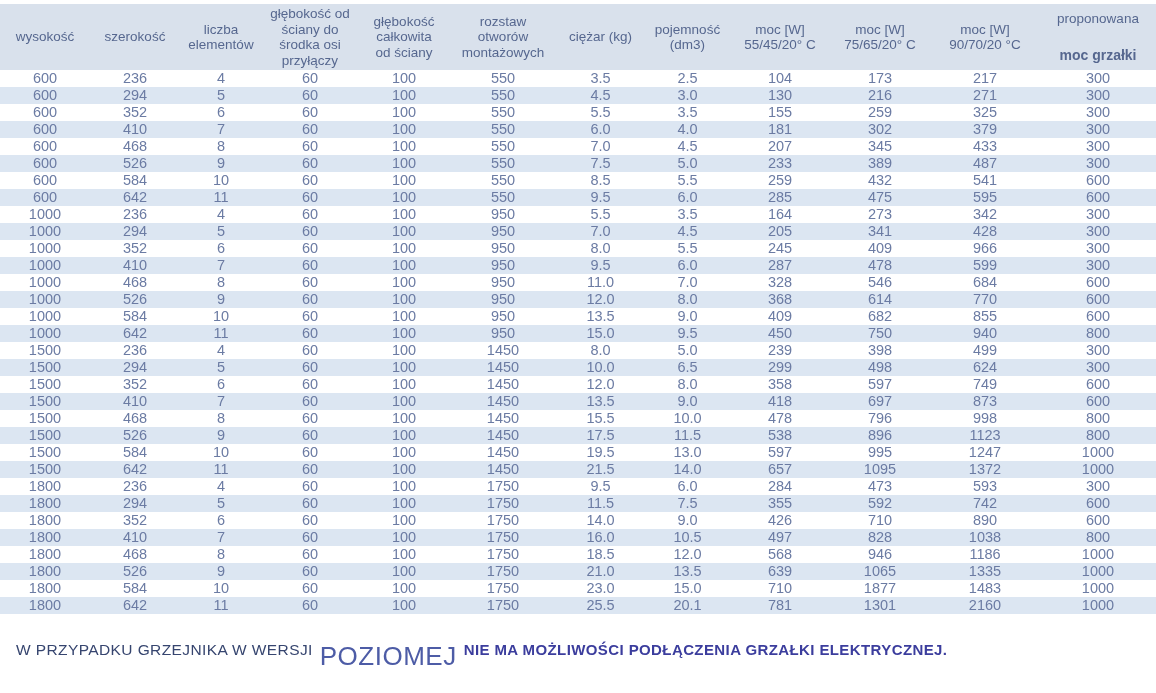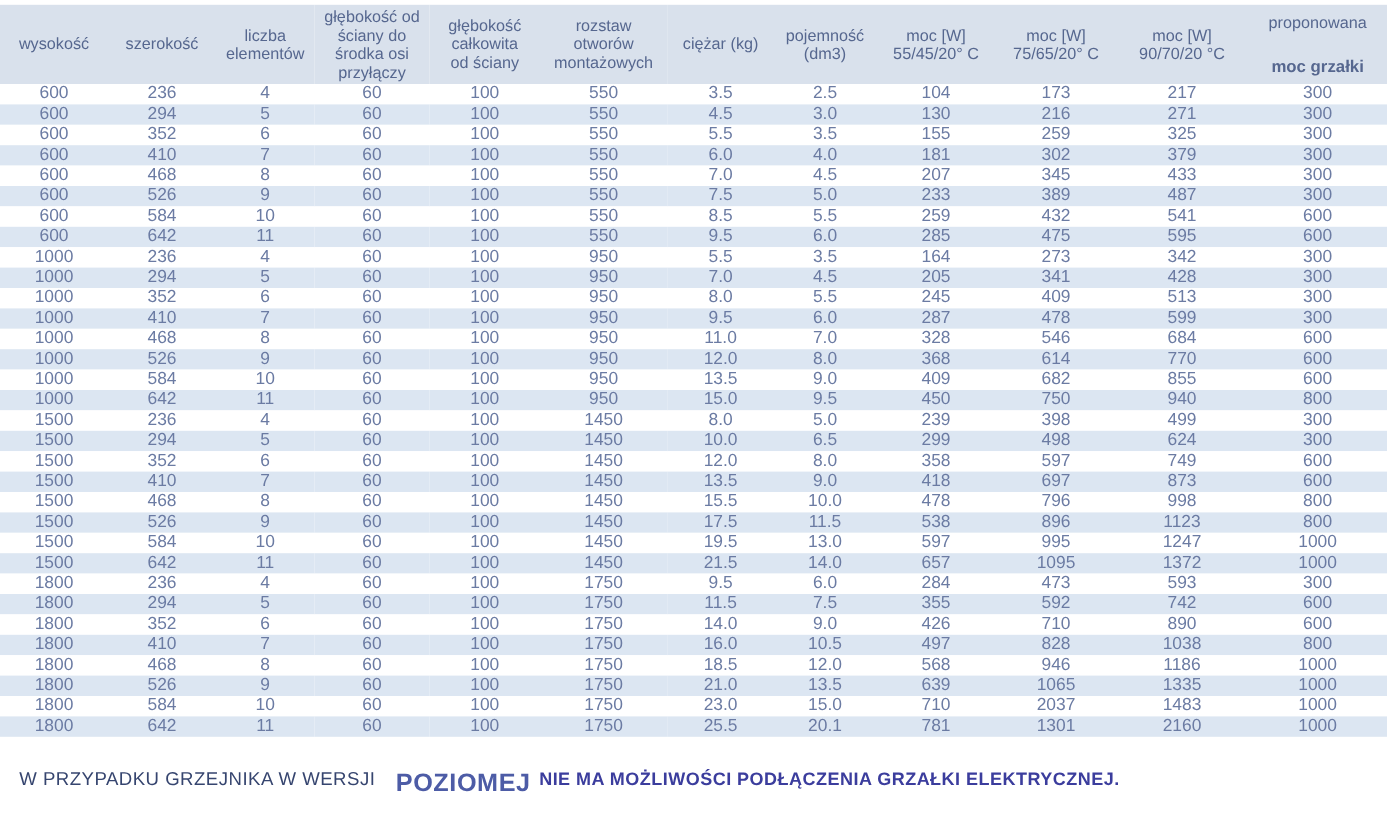--- a/index.html
+++ b/index.html
@@ -51,24 +51,24 @@
     white-space:nowrap;
   }
   .note .seg1{
     color:var(--note-dark);
     font-size:15.5px;
     font-weight:500;
     letter-spacing:.4px;
   }
   .note .seg-big{
     color:var(--note-mid);
-    font-size:21px;
-    font-weight:bold;
+    font-size:26px;
+    font-weight:normal;
     letter-spacing:.5px;
-    margin:0 7px 0 17px;
+    margin:0 7px 0 7px;
   }
   .note .seg2{
     color:var(--note-indigo);
     font-size:15px;
     font-weight:bold;
     letter-spacing:.4px;
   }
 </style>
 </head>
 <body>
@@ -288,21 +288,21 @@
           <td>1000</td>
           <td>352</td>
           <td>6</td>
           <td>60</td>
           <td>100</td>
           <td>950</td>
           <td>8.0</td>
           <td>5.5</td>
           <td>245</td>
           <td>409</td>
-          <td>513</td>
+          <td>966</td>
           <td>300</td>
         </tr>
         <tr>
           <td>1000</td>
           <td>410</td>
           <td>7</td>
           <td>60</td>
           <td>100</td>
           <td>950</td>
           <td>9.5</td>
@@ -567,21 +567,21 @@
         <tr>
           <td>1800</td>
           <td>584</td>
           <td>10</td>
           <td>60</td>
           <td>100</td>
           <td>1750</td>
           <td>23.0</td>
           <td>15.0</td>
           <td>710</td>
-          <td>2037</td>
+          <td>1877</td>
           <td>1483</td>
           <td>1000</td>
         </tr>
         <tr>
           <td>1800</td>
           <td>642</td>
           <td>11</td>
           <td>60</td>
           <td>100</td>
           <td>1750</td>

